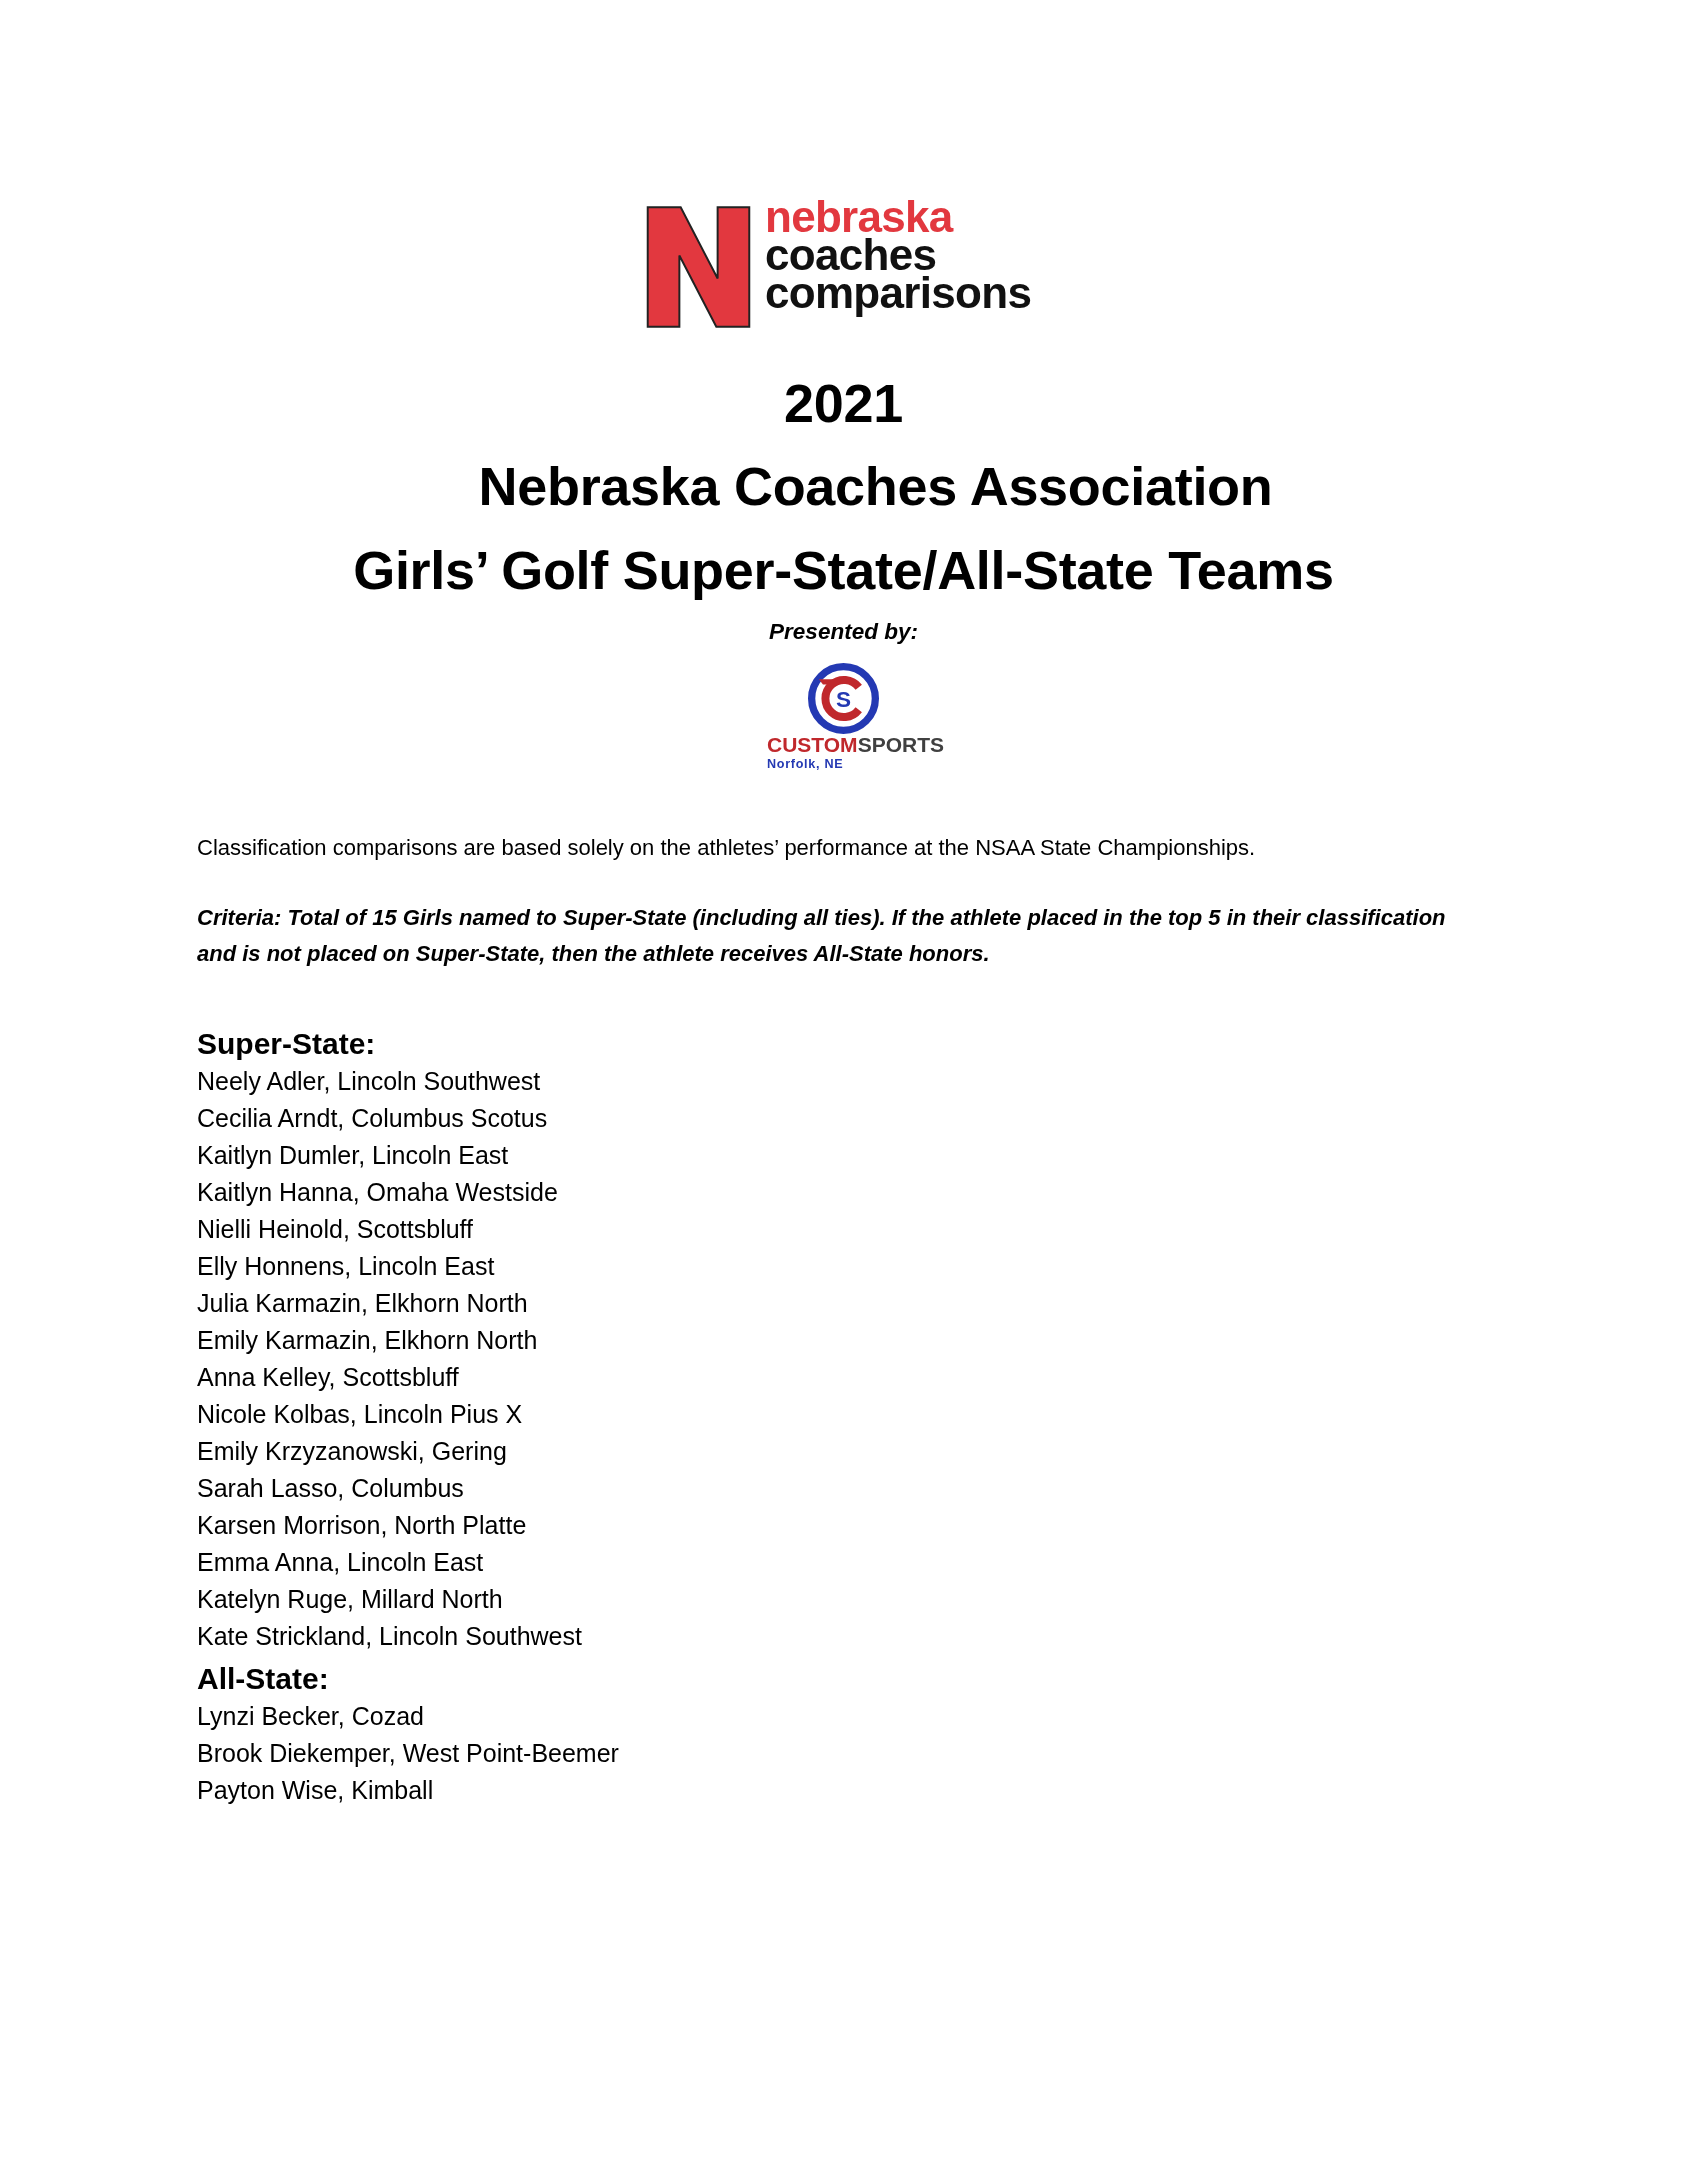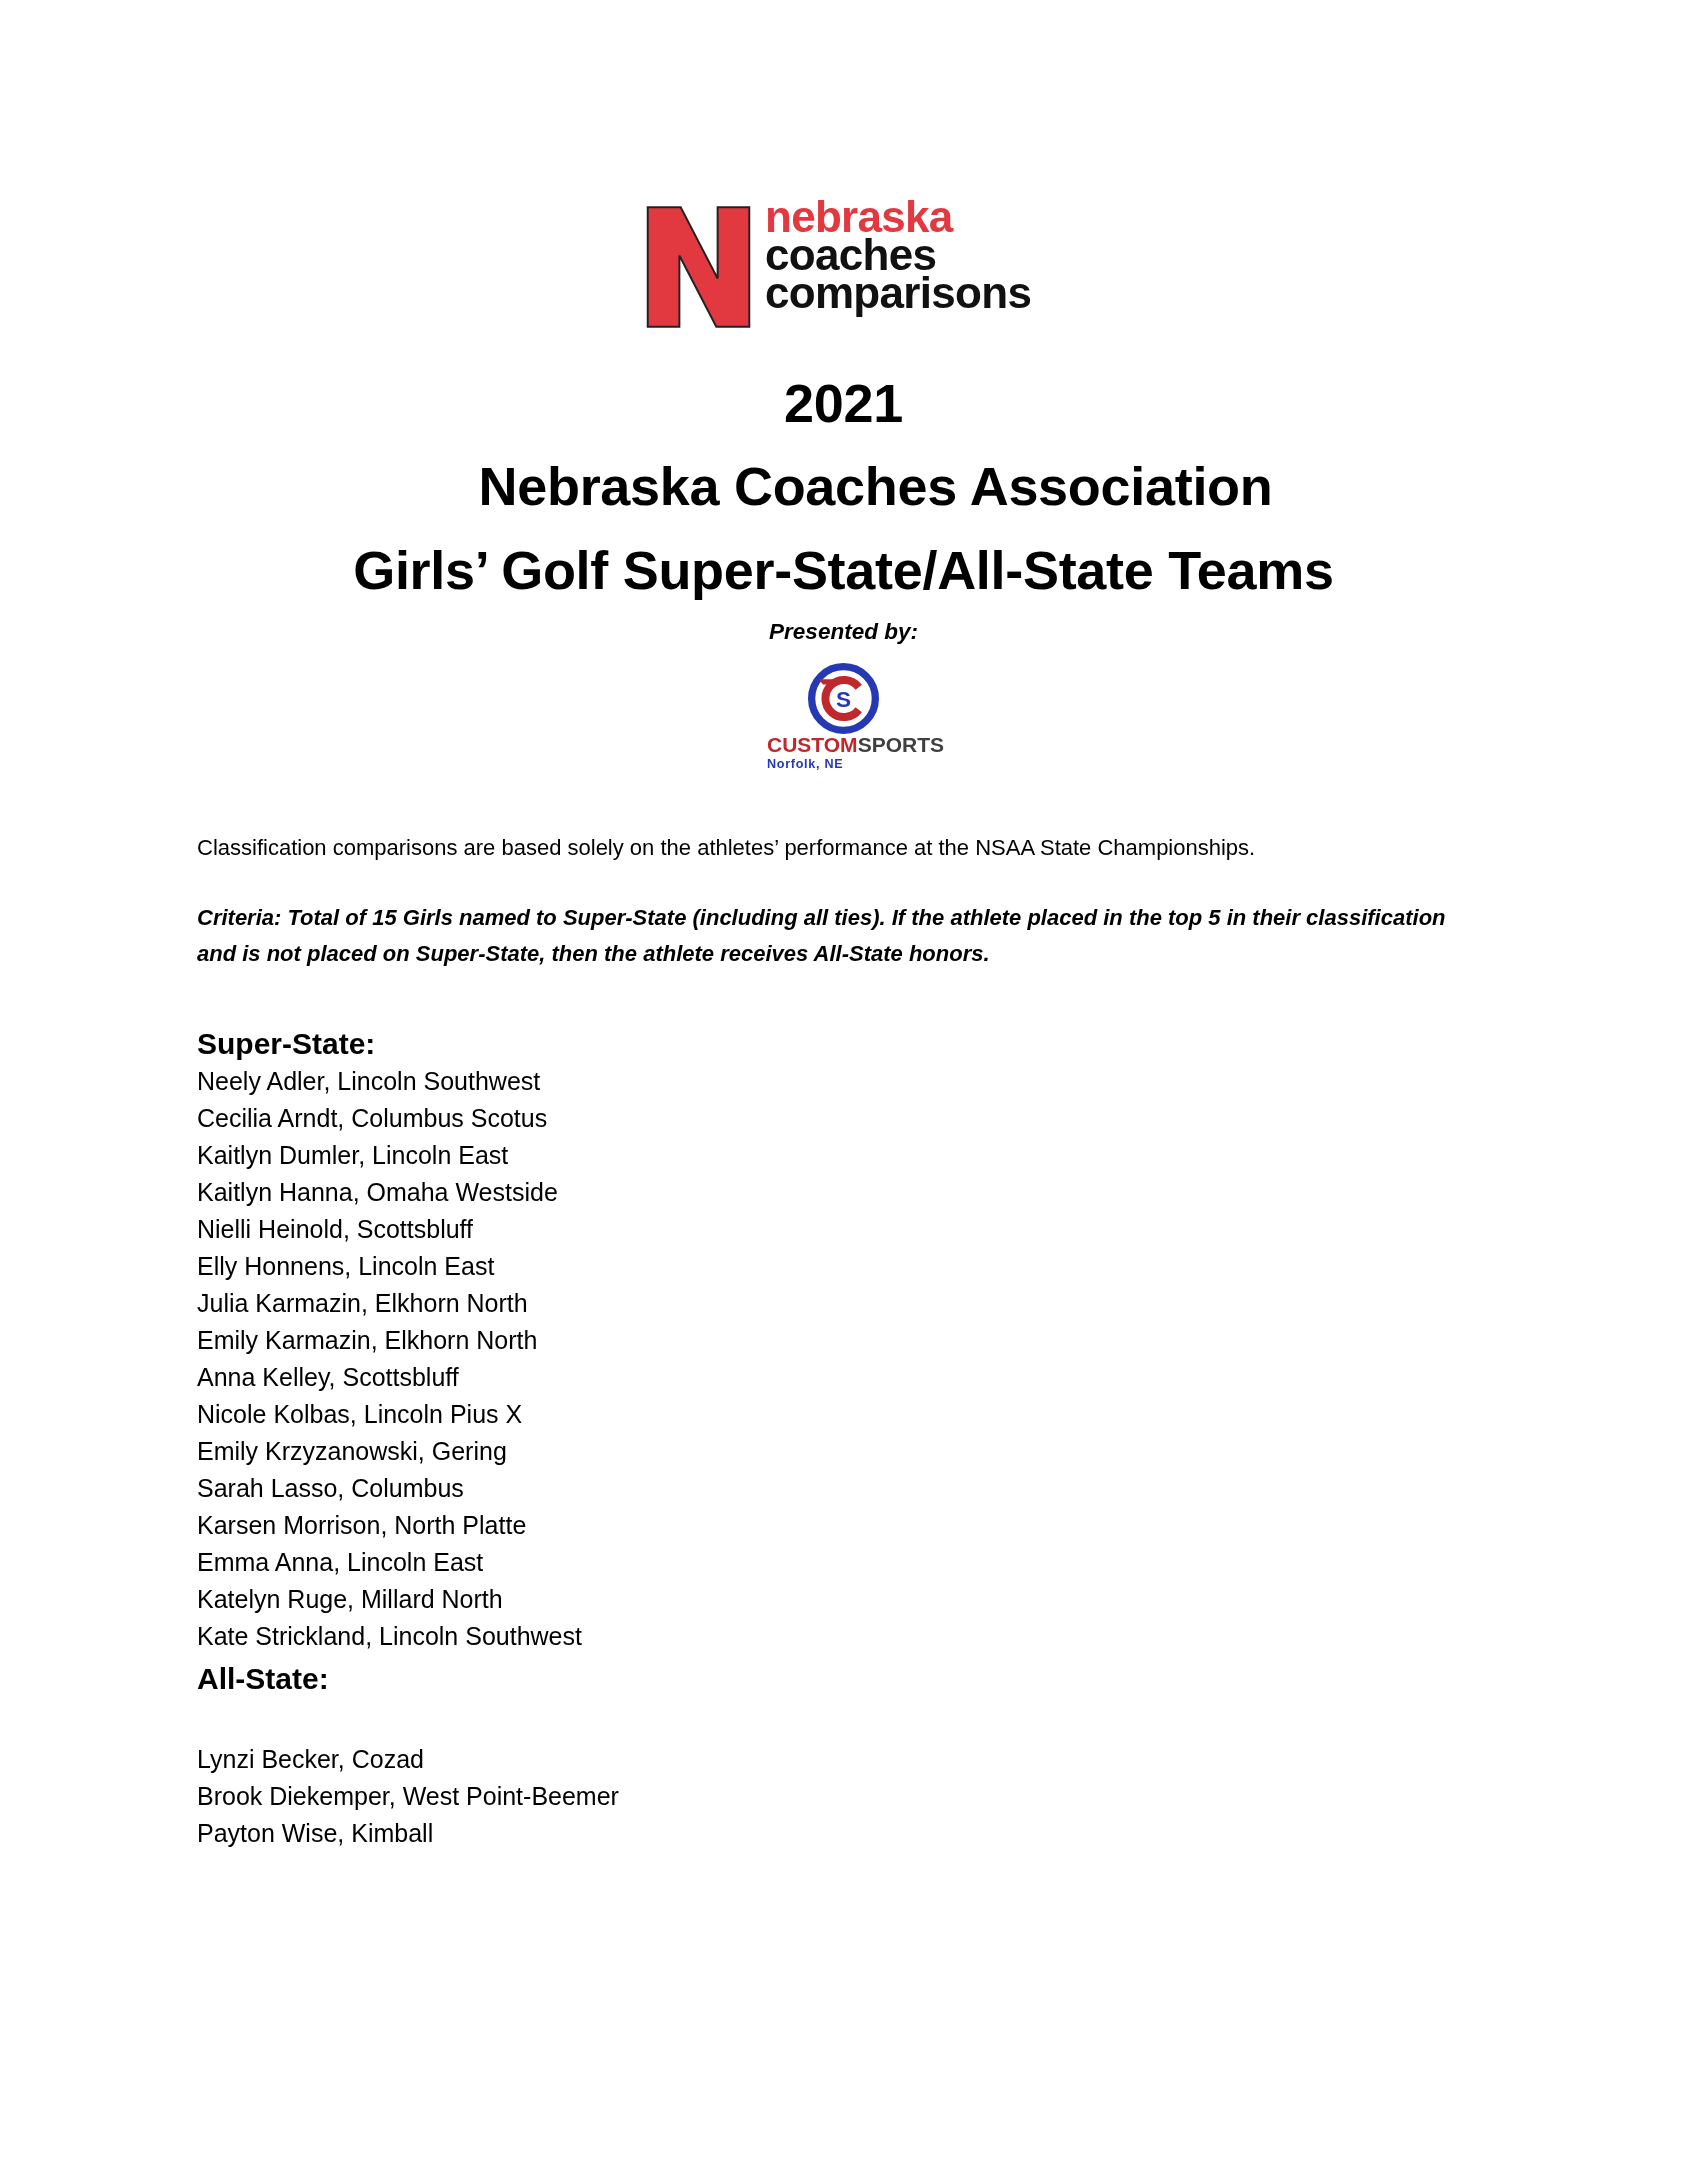--- a/index.html
+++ b/index.html
@@ -42,21 +42,21 @@
     .intro { top: 835px; }
     .criteria { top: 900px; width: 1290px; font-weight: bold; font-style: italic; line-height: 36px; }
 
     .section-head { position: absolute; left: 197px; font-family: "Liberation Sans", sans-serif; font-weight: bold; font-size: 30px; }
     .sh-super { top: 1027px; }
     .sh-all { top: 1662px; }
 
     .list { position: absolute; left: 197px; margin: 0; padding: 0; list-style: none;
       font-family: "Liberation Sans", sans-serif; font-size: 25px; line-height: 37px; }
     .list-super { top: 1063px; }
-    .list-all { top: 1698px; margin-top: 43px; }
+    .list-all { top: 1698px; }
     .list li { white-space: nowrap; }
   </style>
 </head>
 <body>
 
 <div class="page">
 
   <div class="nca-logo">
     <svg class="nca-n" viewBox="0 0 158 185">
       <polygon points="2,2 52,2 108,110 108,2 156,2 156,183 106,183 50,75 50,183 2,183" fill="#e2383f" stroke="#222" stroke-width="3"></polygon>

